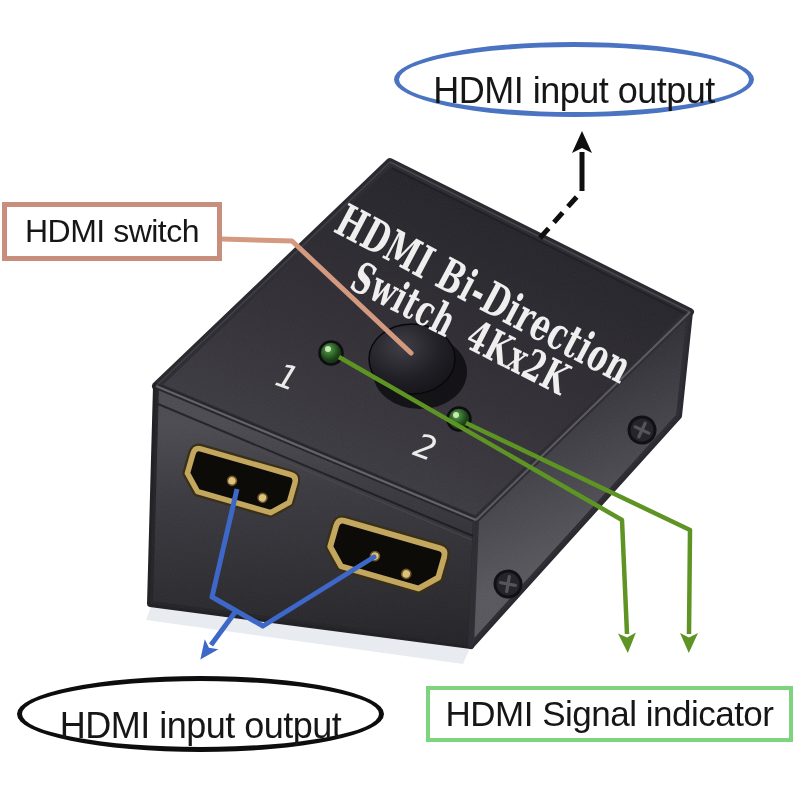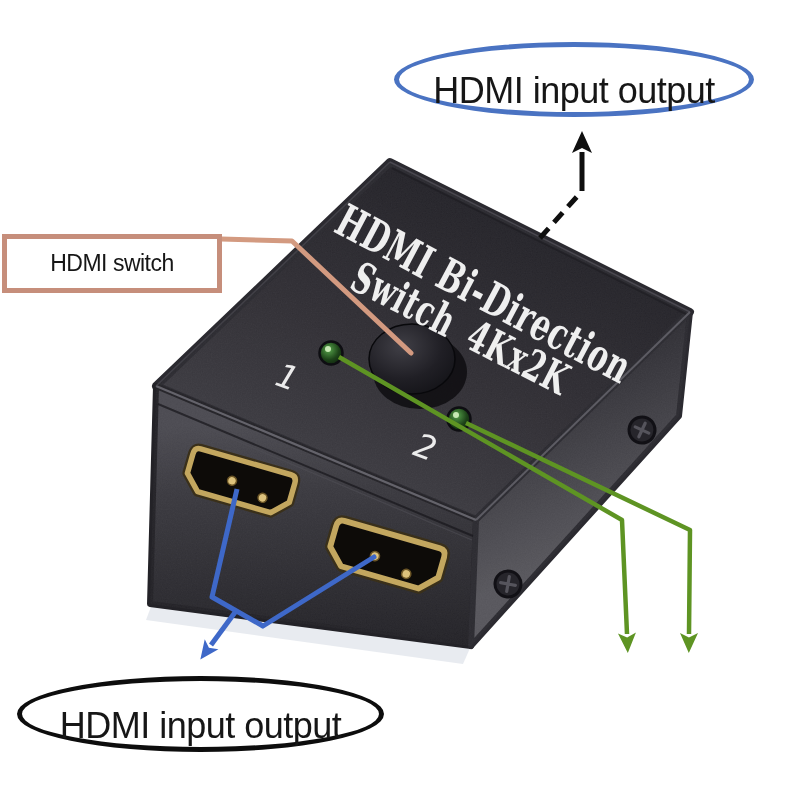--- a/index.html
+++ b/index.html
@@ -13,21 +13,21 @@
 
   
   .callout {
     position:absolute; box-sizing:border-box;
     display:flex; align-items:center; justify-content:center;
     color:#161616; white-space:nowrap; letter-spacing:-0.5px;
     background:transparent;
   }
   .ellipse { border-radius:50%;align-items:flex-end; }
   .co-top  { left:394px; top:42px;  width:360px; height:75px; border:5px solid #4a73c2; font-size:36px; }
-  .co-left { left:2px;   top:202px; width:220px; height:59px; border:5px solid #c68e7b; font-size:23px;margin-top:32px; }
+  .co-left { left:2px;   top:202px; width:220px; height:59px; border:5px solid #c68e7b; font-size:32px; }
   .co-bl   { left:17px;  top:676px; width:367px; height:76px; border:5px solid #0d0d0d; font-size:36px; }
   .co-br   { left:426px; top:686px; width:367px; height:56px; border:4px solid #7ed47e; font-size:35px; }
 
   
   .dev-text {
     position:absolute; white-space:nowrap; color:#efefef;
     font-family:"DejaVu Serif", serif; font-weight:bold;
     transform-origin:0 0;
   }
   .dev-line1 { left:352px; top:194px; font-size:45px; letter-spacing:1px;
@@ -169,14 +169,17 @@
 
   <div class="callout ellipse co-top">
     <span>HDMI input output</span>
   </div>
   <div class="callout co-left">
     <span>HDMI switch</span>
   </div>
   <div class="callout ellipse co-bl">
     <span>HDMI input output</span>
   </div>
+  <div class="callout co-br">
+    <span>HDMI Signal indicator</span>
+  </div>
 
 </div>
 
 </body></html>

